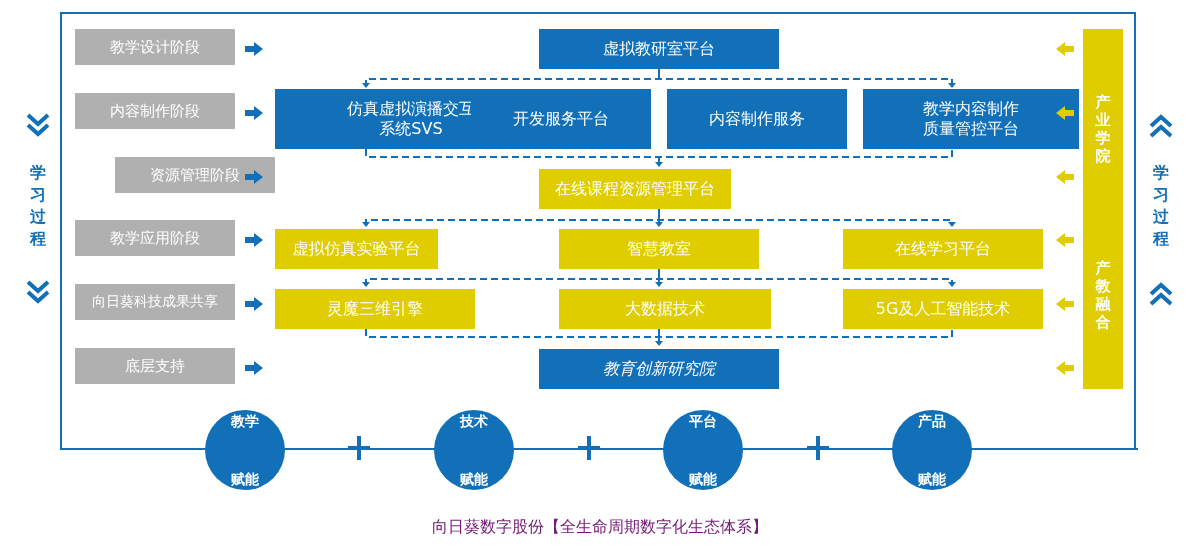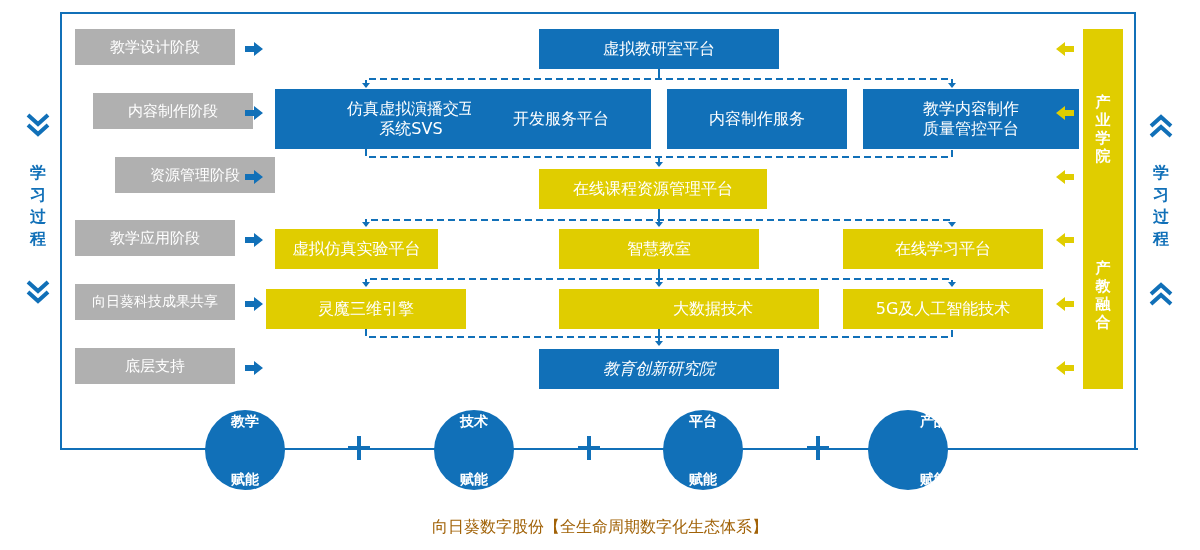--- a/index.html
+++ b/index.html
@@ -21,21 +21,21 @@
   .vtext { position:absolute; left:0; width:40px; color:#fff; font-weight:bold; font-size:15px;
            text-align:center; line-height:18px; }
   .side-title { position:absolute; width:24px; color:#1170b8; font-weight:bold; font-size:16px;
                 text-align:center; line-height:22px; }
   .chev { position:absolute; width:26px; height:26px; }
   .circle { position:absolute; top:410px; width:80px; height:80px; border-radius:50%;
             background:#1170b8; color:#fff; font-weight:bold; font-size:14px; display:flex;
             flex-direction:column; align-items:center; justify-content:center; line-height:20px;gap:38px; }
   .plus { position:absolute; top:436px; width:22px; height:24px; }
   .caption { position:absolute; top:517px; left:0; width:1200px; text-align:center;
-             color:#a16207; font-size:16px; }
+             color:#701a75; font-size:16px; }
   svg.conn { position:absolute; left:0; top:0; }
 </style>
 </head>
 <body>
 
 <div class="frame"></div>
 <div class="frame-bottom" style="left:60px;width:1078px;"></div>
 
 <svg class="chev" style="left:25px;top:112px;" viewBox="0 0 26 26">
   <polyline points="3,3 13,12 23,3" fill="none" stroke="#1170b8" stroke-width="4"></polyline>
@@ -61,21 +61,21 @@
   <div>习</div>
   <div>过</div>
   <div>程</div>
 </div>
 <svg class="chev" style="left:1148px;top:281px;" viewBox="0 0 26 26">
   <polyline points="3,13 13,4 23,13" fill="none" stroke="#1170b8" stroke-width="4"></polyline>
   <polyline points="3,23 13,14 23,23" fill="none" stroke="#1170b8" stroke-width="4"></polyline>
 </svg>
 
 <div class="stage" style="top:29px;">教学设计阶段</div>
-<div class="stage" style="top:93px;margin-left:18px;">内容制作阶段</div>
+<div class="stage" style="top:93px;">内容制作阶段</div>
 <div class="stage" style="top:157px;margin-left:40px;">资源管理阶段</div>
 <div class="stage" style="top:220px;">教学应用阶段</div>
 <div class="stage" style="top:284px;font-size:14px;">向日葵科技成果共享</div>
 <div class="stage" style="top:348px;">底层支持</div>
 
 <svg class="rarrow" style="top:42px;" viewBox="0 0 18 14">
     <polygon points="0,4 9,4 9,0 18,7 9,14 9,10 0,10" fill="#1170b8"></polygon>
   </svg>
 <svg class="rarrow" style="top:106px;" viewBox="0 0 18 14">
     <polygon points="0,4 9,4 9,0 18,7 9,14 9,10 0,10" fill="#1170b8"></polygon>
@@ -126,28 +126,28 @@
   <span>仿真虚拟演播交互</span>
   <span>系统SVS</span>
 </div>
 <div class="box blue tall" style="left:471px;top:89px;width:180px;">开发服务平台</div>
 <div class="box blue tall" style="left:667px;top:89px;width:180px;">内容制作服务</div>
 <div class="box blue tall" style="left:863px;top:89px;width:216px;flex-direction:column;text-align:right;">
   <span>教学内容制作</span>
   <span>质量管控平台</span>
 </div>
 
-<div class="box yellow" style="left:539px;top:169px;width:228px;">在线课程资源管理平台</div>
+<div class="box yellow" style="left:539px;top:169px;width:192px;">在线课程资源管理平台</div>
 
 <div class="box yellow" style="left:275px;top:229px;width:163px;">虚拟仿真实验平台</div>
 <div class="box yellow" style="left:559px;top:229px;width:200px;">智慧教室</div>
 <div class="box yellow" style="left:843px;top:229px;width:200px;">在线学习平台</div>
 
-<div class="box yellow" style="left:266px;top:289px;width:200px;">灵魔三维引擎</div>
-<div class="box yellow" style="left:559px;top:289px;width:212px;padding-left:48px;">大数据技术</div>
+<div class="box yellow" style="left:275px;top:289px;width:200px;">灵魔三维引擎</div>
+<div class="box yellow" style="left:559px;top:289px;width:212px;">大数据技术</div>
 <div class="box yellow" style="left:843px;top:289px;width:200px;">5G及人工智能技术</div>
 
 <div class="box blue" style="left:539px;top:349px;width:240px;font-style:italic;">教育创新研究院</div>
 
 <svg class="larrow" style="top:42px;" viewBox="0 0 18 14">
     <polygon points="18,4 9,4 9,0 0,7 9,14 9,10 18,10" fill="#e0cd00"></polygon>
   </svg>
 <svg class="larrow" style="top:106px;" viewBox="0 0 18 14">
     <polygon points="18,4 9,4 9,0 0,7 9,14 9,10 18,10" fill="#e0cd00"></polygon>
   </svg>
@@ -196,18 +196,18 @@
     <rect x="0" y="10" width="22" height="4" fill="#1170b8"></rect>
   </svg>
 <div class="circle" style="left:663px;">
   <span>平台</span>
   <span>赋能</span>
 </div>
 <svg class="plus" style="left:807px;" viewBox="0 0 22 24">
     <rect x="9" y="0" width="4" height="24" fill="#1170b8"></rect>
     <rect x="0" y="10" width="22" height="4" fill="#1170b8"></rect>
   </svg>
-<div class="circle" style="left:868px;align-items:flex-end;">
+<div class="circle" style="left:892px;">
   <span>产品</span>
   <span>赋能</span>
 </div>
 
 <div class="caption">向日葵数字股份【全生命周期数字化生态体系】</div>
 
 </body></html>

